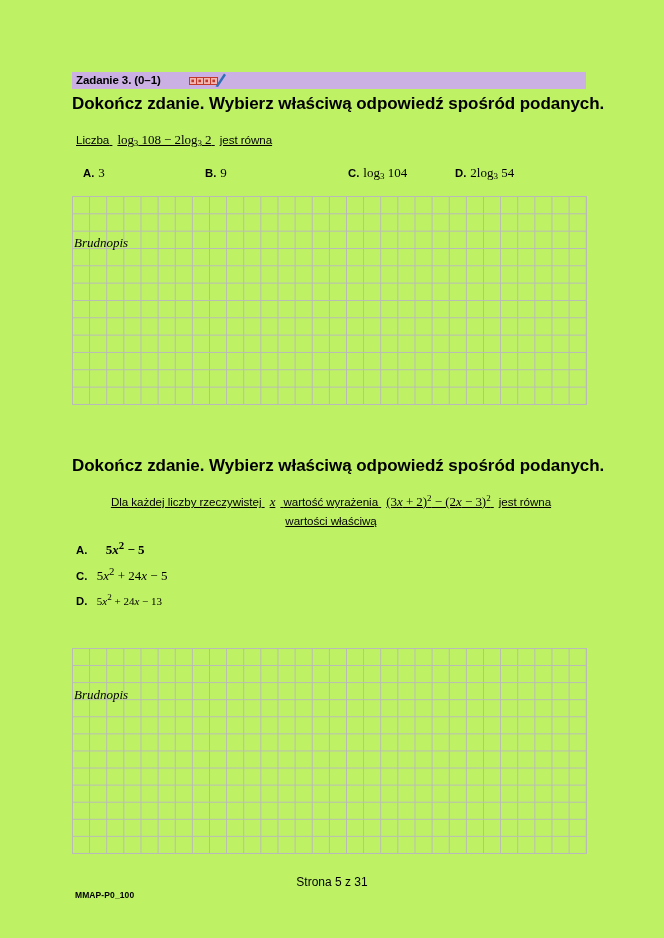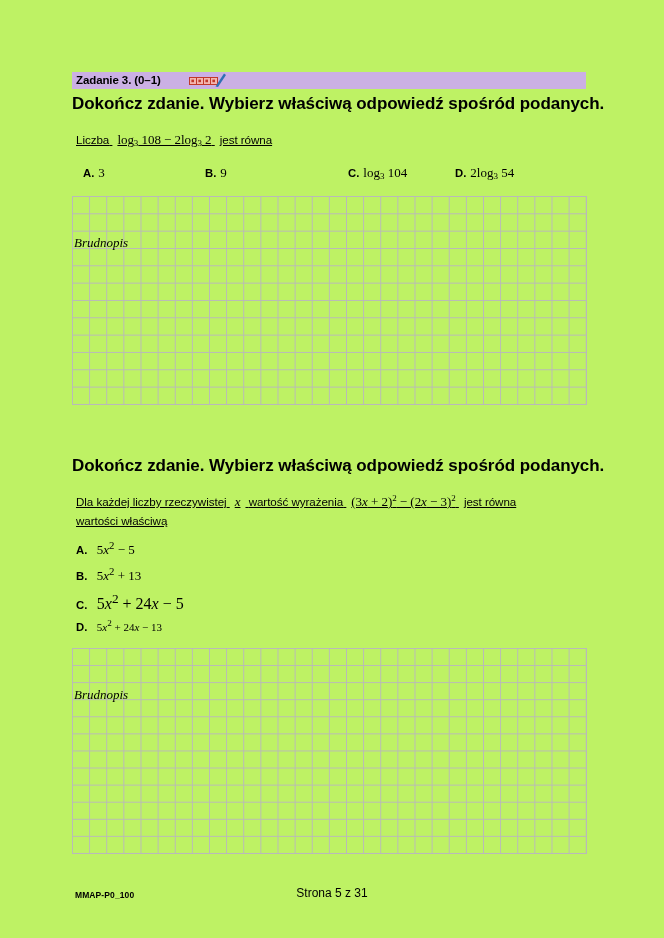--- a/index.html
+++ b/index.html
@@ -65,21 +65,21 @@
 
   
   .stem {
     position: absolute;
     left: 76px;
     font-size: 11.6px;
     letter-spacing: -0.05px;
     line-height: 19px;
     text-decoration: underline;
   }
-  .stem-wide { width: 510px; }
+  .stem-wide { width: 510px; text-align: center; }
 
   
   .m {
     font-family: "Liberation Serif", serif;
     font-size: 13px;
   }
   .mi {
     font-family: "Liberation Serif", serif;
     font-style: italic;
     font-size: 13px;
@@ -225,36 +225,32 @@
     <span>wartość wyrażenia</span>
     <span class="m" style="margin-left:5px;">(3<i style="font-style:italic">x</i> + 2)<sup>2</sup> − (2<i style="font-style:italic">x</i> − 3)<sup>2</sup></span>
     <span style="margin-left:5px;">jest równa</span>
     <br>
     <span>wartości właściwą</span>
   </div>
 
   <div class="answer-stack" style="top:539px;">
     <div class="answer-line">
       <span class="lbl" style="font-weight:bold;font-size:11.3px;">A.</span>
-      <span class="val" style="font-family:'Liberation Serif',serif;font-size:13px;margin-left:5px;">5<i>x</i><sup>2</sup> − 5</span>
-    </div>
-    <div class="answer-line">
-      <span class="lbl" style="font-weight:bold;font-size:11.3px;">B.</span>
-      <span class="val" style="font-family:'Liberation Serif',serif;font-size:13px;margin-left:5px;">5<i>x</i><sup>2</sup> + 13</span>
+      <span class="val" style="font-family:'Liberation Serif',serif;font-size:13px;margin-left:14px;font-weight:bold;">5<i>x</i><sup>2</sup> − 5</span>
     </div>
     <div class="answer-line">
       <span class="lbl" style="font-weight:bold;font-size:11.3px;">C.</span>
-      <span class="val" style="font-family:'Liberation Serif',serif;font-size:16px;margin-left:5px;margin-top:41px;">5<i>x</i><sup>2</sup> + 24<i>x</i> − 5</span>
+      <span class="val" style="font-family:'Liberation Serif',serif;font-size:13px;margin-left:5px;margin-top:41px;">5<i>x</i><sup>2</sup> + 24<i>x</i> − 5</span>
     </div>
     <div class="answer-line">
       <span class="lbl" style="font-weight:bold;font-size:11.3px;">D.</span>
       <span class="val" style="font-family:'Liberation Serif',serif;font-size:11px;margin-left:5px;">5<i>x</i><sup>2</sup> + 24<i>x</i> − 13</span>
     </div>
   </div>
 
   <div class="grid-wrap" id="grid-2" style="top:648px; height:205px; background-size:17.13px 17.08px;">
     <span class="grid-label">Brudnopis</span>
   </div>
 
-  <div class="footer-page" style="top:875px;margin-top:11px;">Strona 5 z 31</div>
+  <div class="footer-page" style="top:875px;">Strona 5 z 31</div>
   <div class="footer-code" style="left:75px; top:890px;">MMAP-P0_100</div>
 
 </div>
 
 </body></html>

